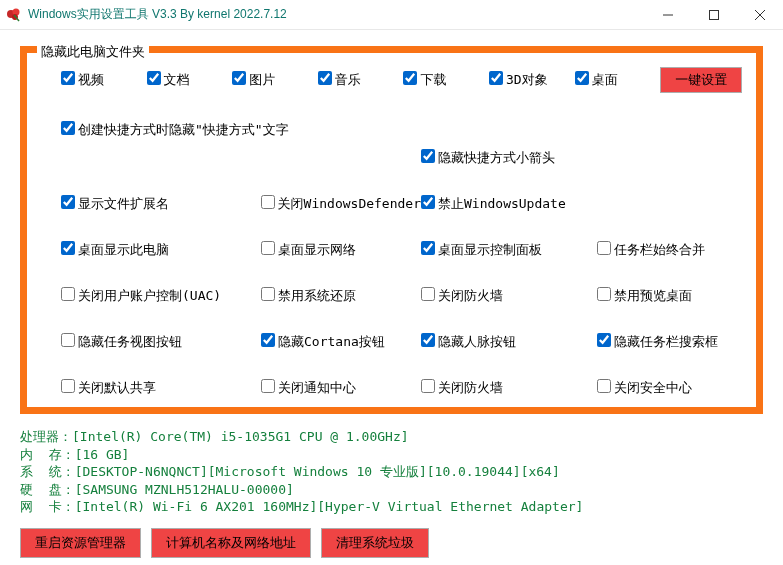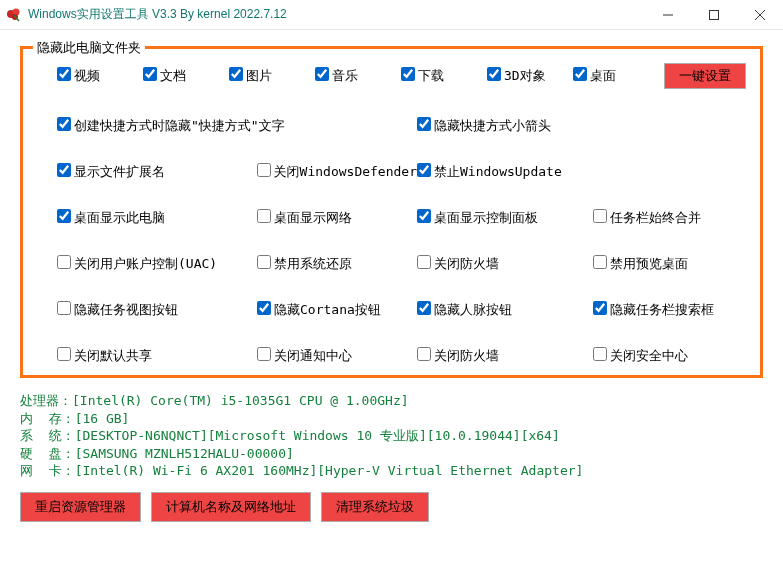--- a/index.html
+++ b/index.html
@@ -40,21 +40,21 @@
   display: flex;
   align-items: center;
   justify-content: center;
   color: #888;
   font-size: 13px;
 }
 .content {
   padding: 16px 20px 10px 20px;
 }
 .groupbox {
-  border: 3px solid #f97316;
+  border: 7px solid #f97316;
   padding: 14px 14px 10px 14px;
   position: relative;
 }
 .group-title {
   position: absolute;
   top: -10px;
   left: 10px;
   background: #fff;
   padding: 0 4px;
   font-size: 13px;
@@ -188,21 +188,21 @@
           <span>桌面</span>
         </label>
         <button class="btn one-key-btn">一键设置</button>
     </div>
     <div class="grid" id="opts-grid">
 
     <label class="chk" style="grid-column: span 2;">
           <input type="checkbox" checked="" style="">
           <span>创建快捷方式时隐藏"快捷方式"文字</span>
         </label>
-        <label class="chk" style="grid-column: span 2;">
+        <label class="chk" style="grid-column: span 2; margin-top: 28px;">
           <input type="checkbox" checked="" style="">
           <span>隐藏快捷方式小箭头</span>
         </label>
         <label class="chk">
           <input type="checkbox" checked="" style="">
           <span>显示文件扩展名</span>
         </label>
         <label class="chk">
           <input type="checkbox" style="">
           <span>关闭WindowsDefender</span>

